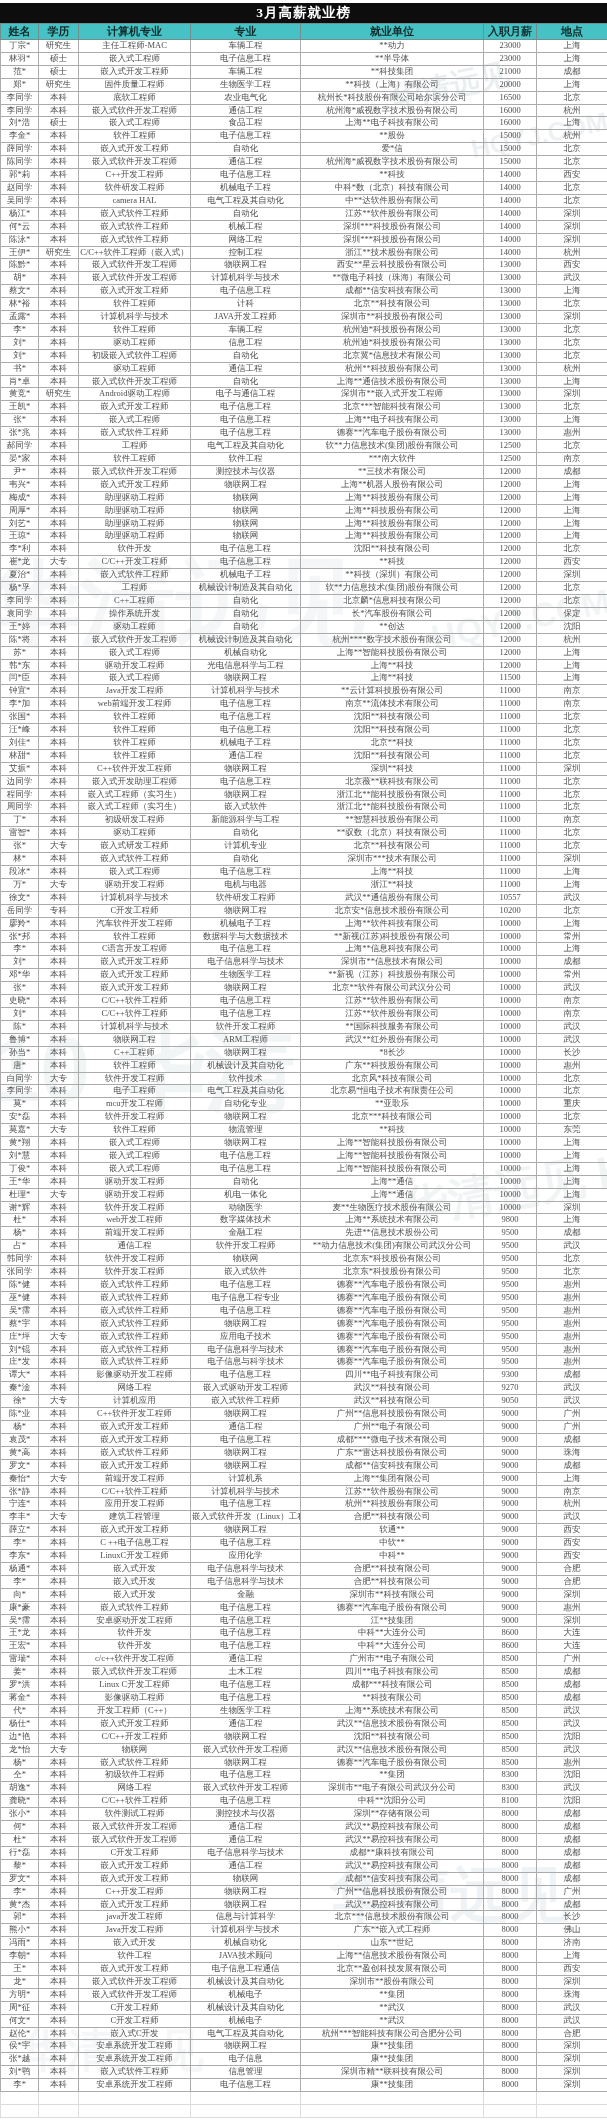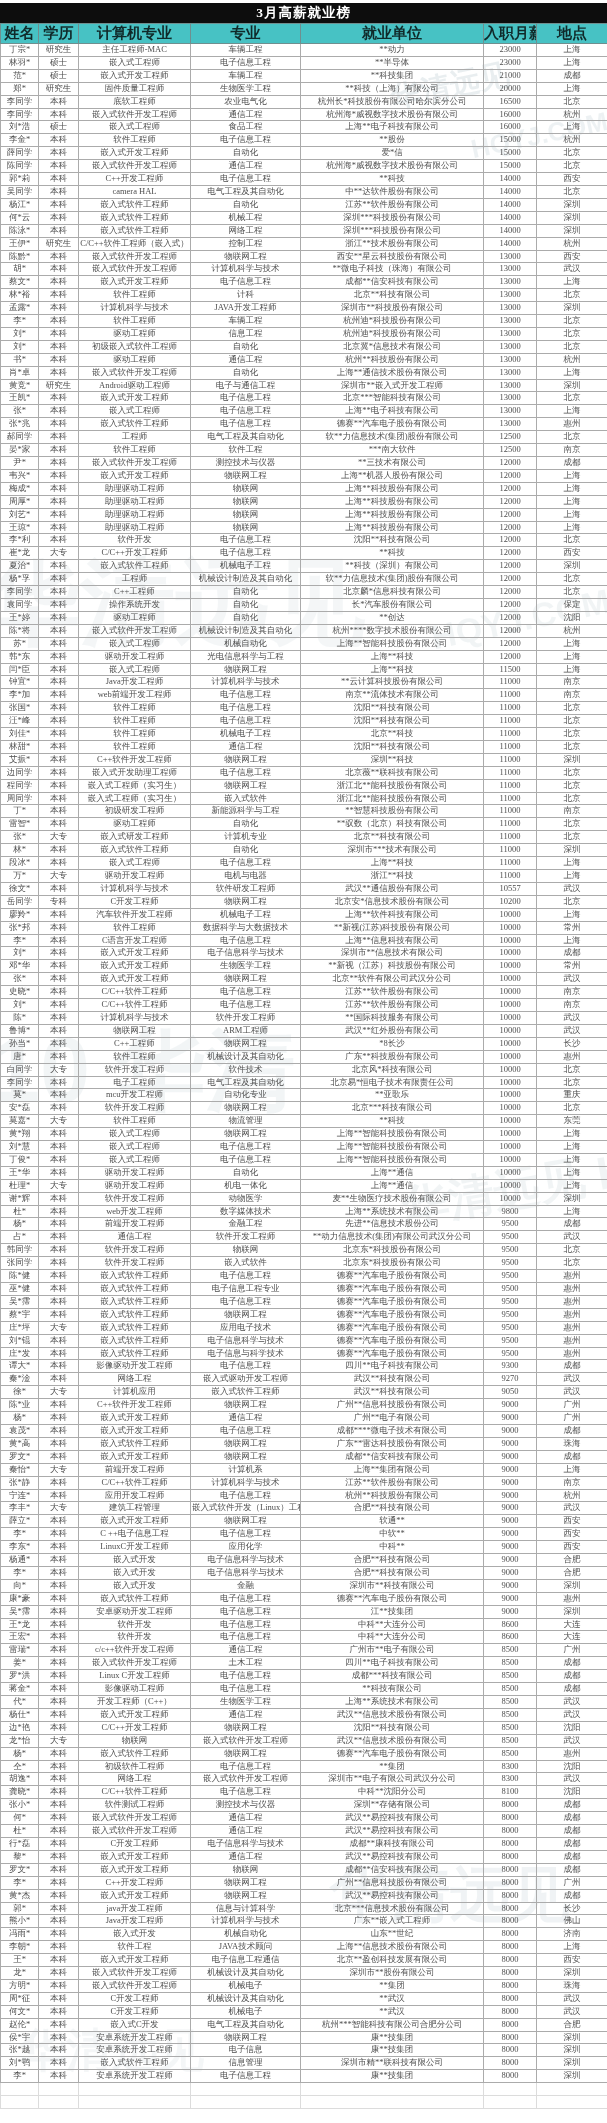--- a/index.html
+++ b/index.html
@@ -5,21 +5,21 @@
   html,body{margin:0;padding:0;background:#ffffff;}
   body{width:607px;font-family:"Liberation Serif",serif;}
   .page{position:relative;width:607px;overflow:hidden;}
   .title-bar{
     margin-top:3px;height:20px;line-height:20px;
     background:#0d0d0d;color:#ffffff;text-align:center;
     font-weight:bold;font-size:13.5px;letter-spacing:1px;
   }
   table{border-collapse:collapse;table-layout:fixed;width:607px;position:relative;z-index:2;}
   th{
-    background:#47c2c4;color:#102a2a;font-weight:bold;font-size:15px;
+    background:#47c2c4;color:#102a2a;font-weight:bold;font-size:11px;
     height:14px;padding:0;border:1px solid #6f8f8f;white-space:nowrap;overflow:hidden;
   }
   td{
     font-size:8.5px;color:#4e4e4e;text-align:center;
     height:11.9px;line-height:11.9px;padding:0 1px;
     border:1px solid #ababab;white-space:nowrap;overflow:hidden;
   }
   tr.empty-row td{border-color:#dcdcdc;height:12px;}
   .watermark{
     position:absolute;z-index:1;pointer-events:none;color:#7e9da8;
@@ -164,20 +164,29 @@
         <tr>
           <td>郭*莉</td>
           <td>本科</td>
           <td>C++开发工程师</td>
           <td>电子信息工程</td>
           <td>**科技</td>
           <td>14000</td>
           <td>西安</td>
         </tr>
         <tr>
+          <td>赵同学</td>
+          <td>本科</td>
+          <td>软件研发工程师</td>
+          <td>机械电子工程</td>
+          <td>中科*数（北京）科技有限公司</td>
+          <td>14000</td>
+          <td>北京</td>
+        </tr>
+        <tr>
           <td>吴同学</td>
           <td>本科</td>
           <td>camera HAL</td>
           <td>电气工程及其自动化</td>
           <td>中**达软件股份有限公司</td>
           <td>14000</td>
           <td>北京</td>
         </tr>
         <tr>
           <td>杨江*</td>

